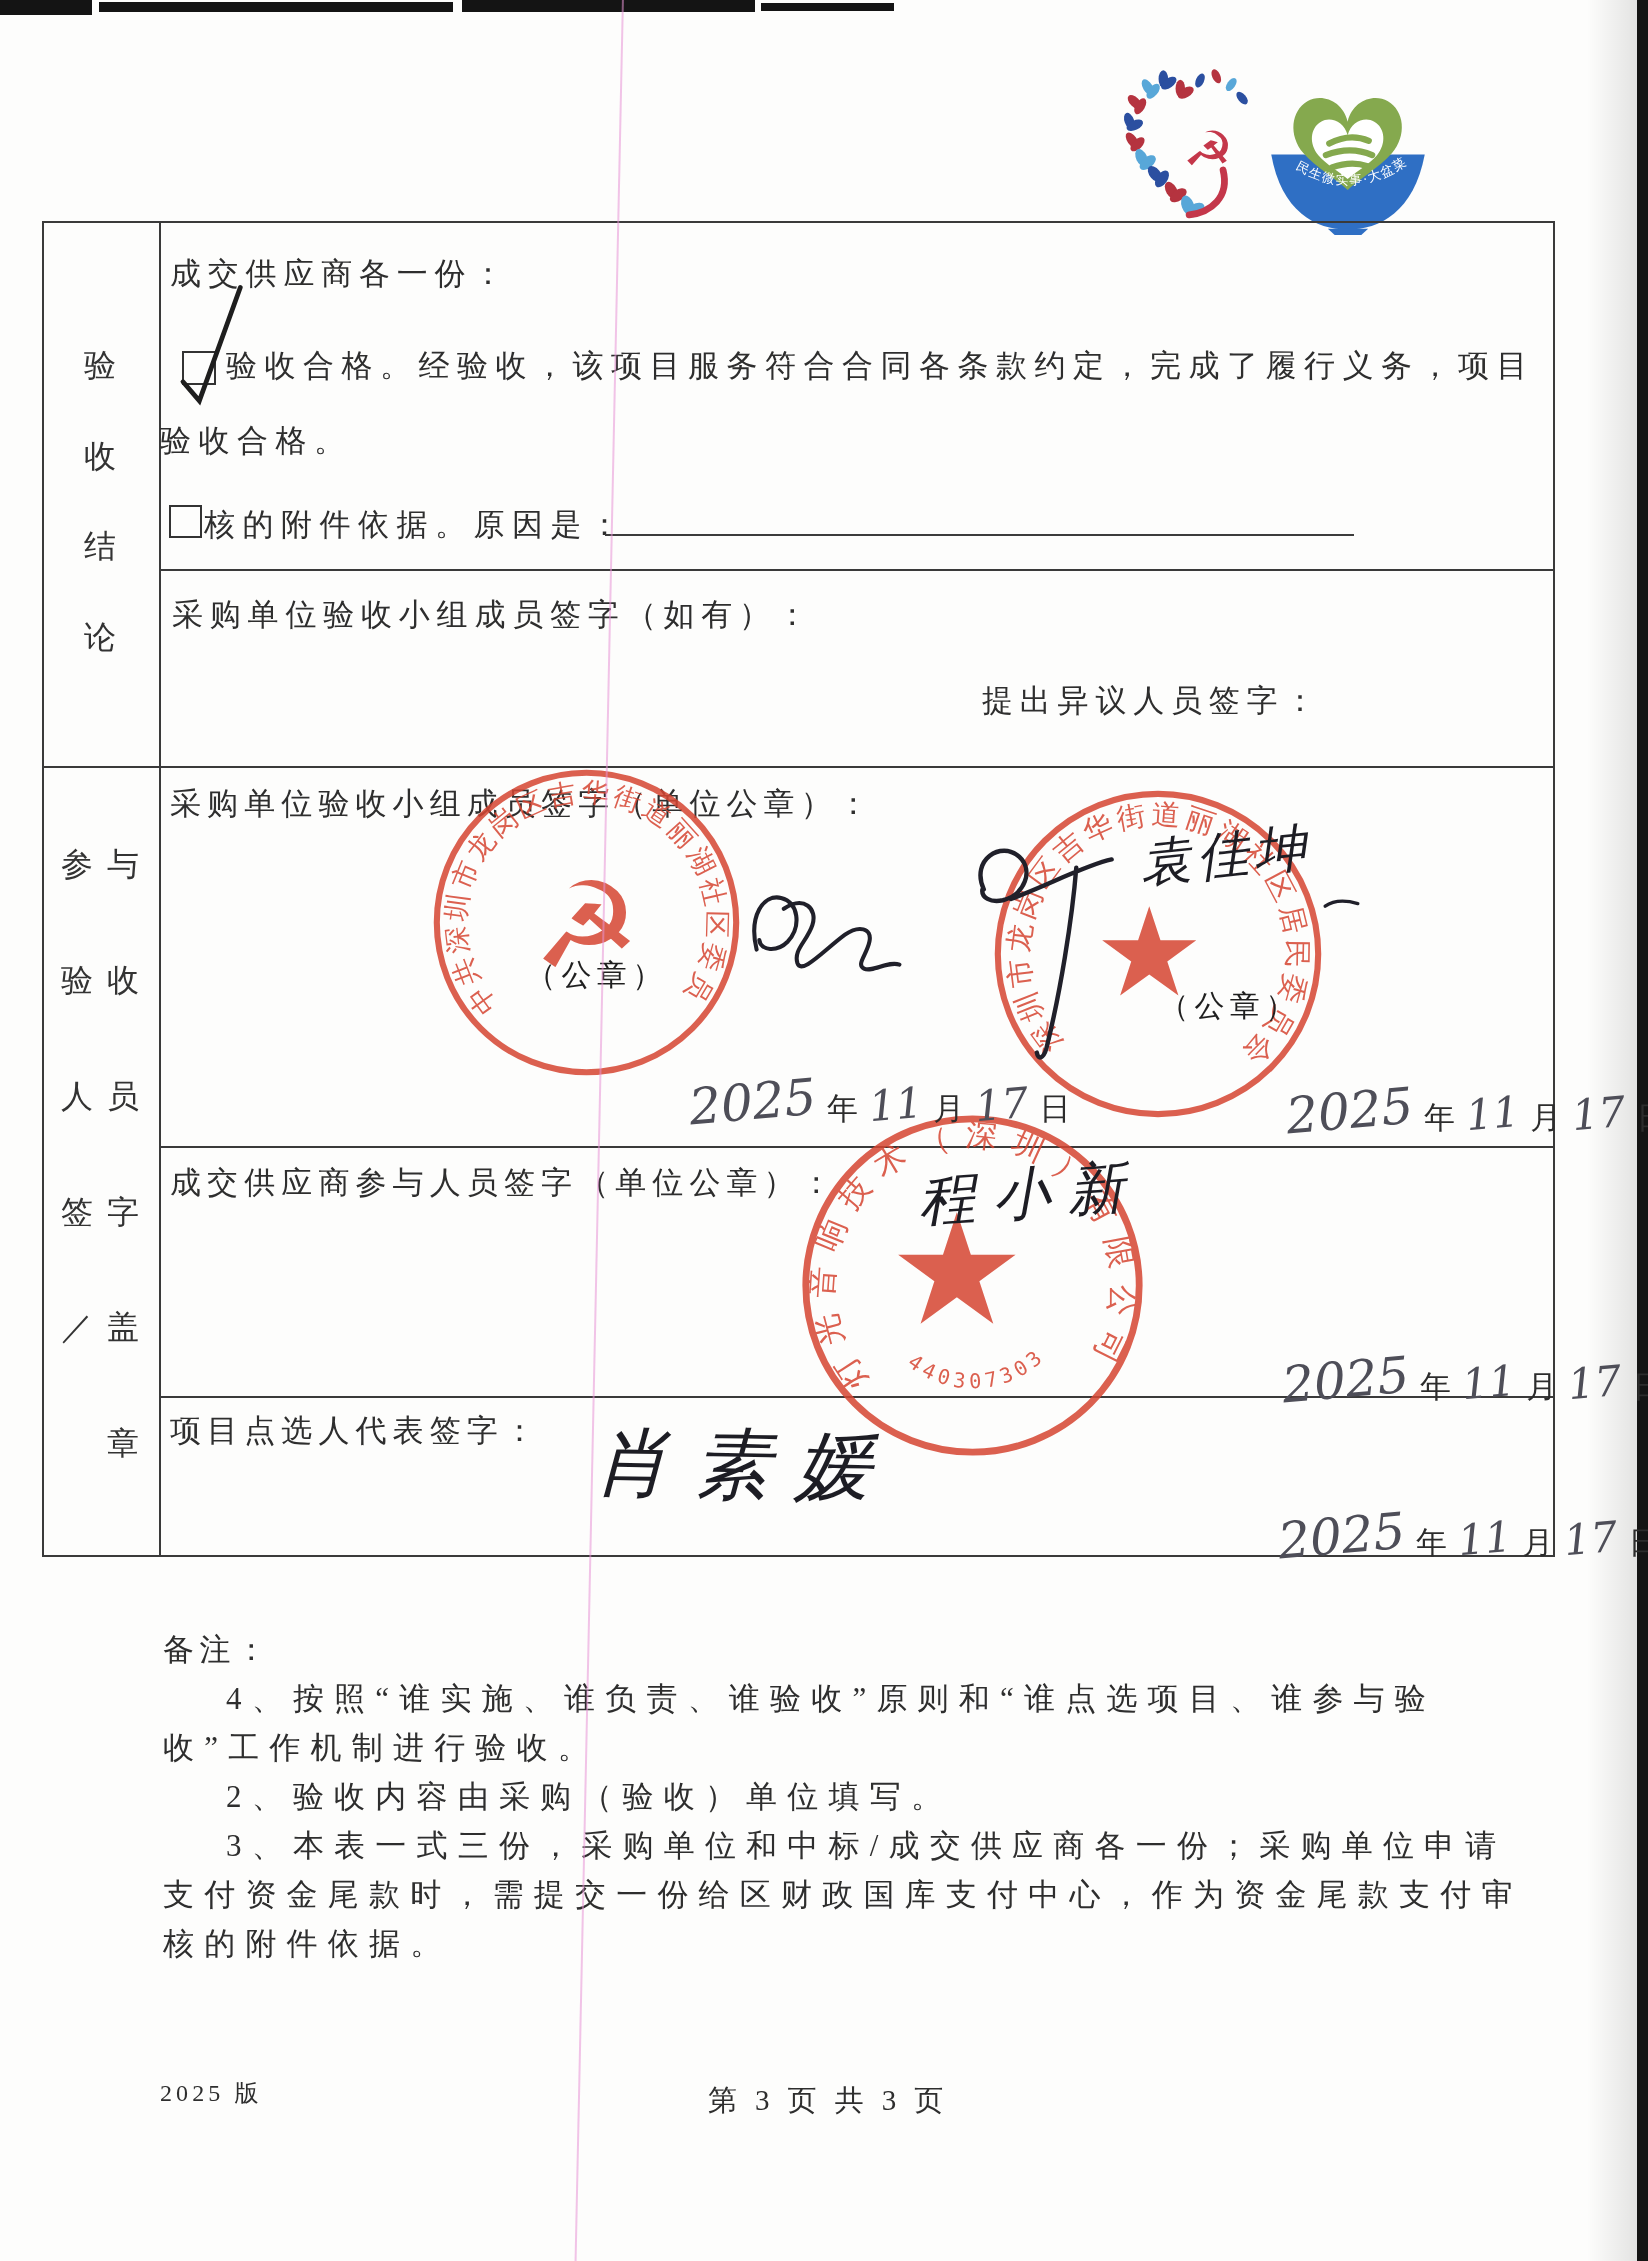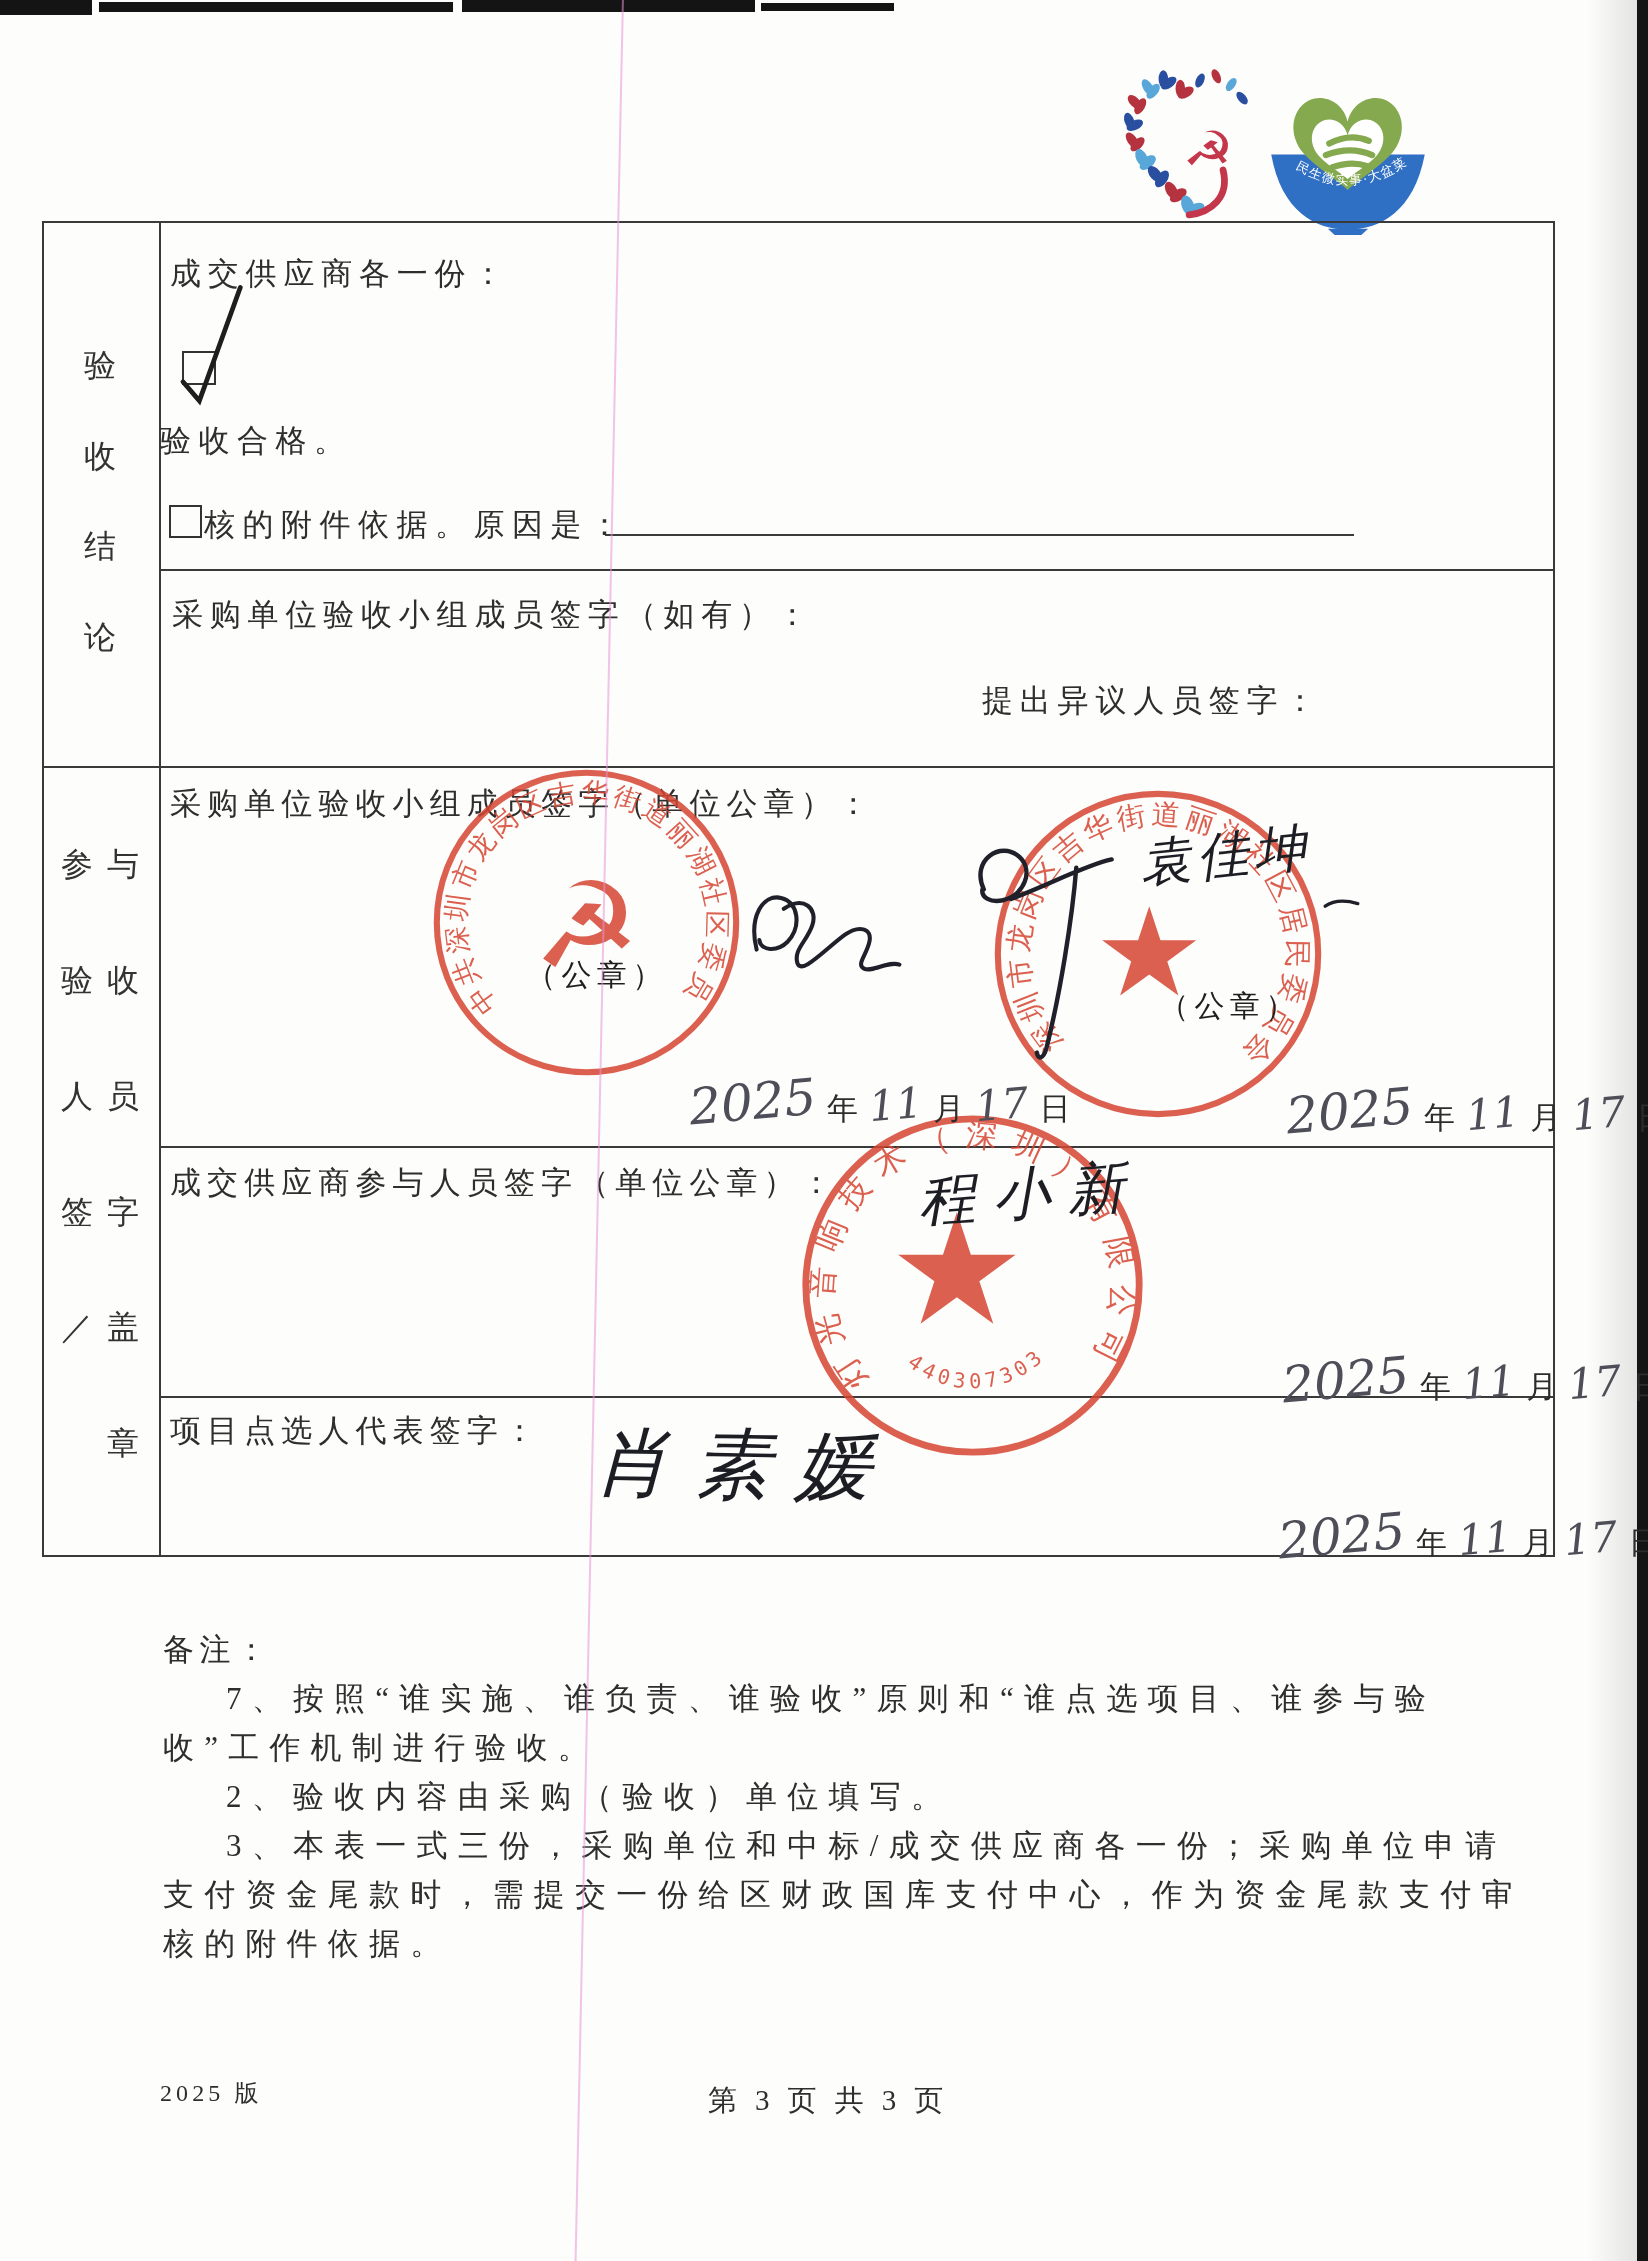--- a/index.html
+++ b/index.html
@@ -146,20 +146,21 @@
   <span class="vchar" style="left:60px;top:1306px;">／</span>
   <span class="vchar" style="left:106px;top:1306px;">盖</span>
   <span class="vchar" style="left:106px;top:1422px;">章</span>
 
   <div class="pt" style="left:170px;top:253px;">成交供应商各一份：</div>
 
   <div class="cbox" style="left:182px;top:351px;width:30px;height:30px;"></div>
   <svg class="abs" style="left:172px;top:278px;z-index:30;" width="82" height="131" viewBox="0 0 120 192">
     <path d="M16,152 L40,180 L100,14" stroke="#1e1e1e" stroke-width="7" fill="none" stroke-linecap="round"></path>
   </svg>
+  <div class="pt" style="left:226px;top:345px;letter-spacing:7.5px;">验收合格。经验收，该项目服务符合合同各条款约定，完成了履行义务，项目</div>
   <div class="pt" style="left:160px;top:420px;letter-spacing:7.5px;">验收合格。</div>
 
   <div class="cbox" style="left:169px;top:505px;"></div>
   <div class="pt" style="left:204px;top:504px;letter-spacing:7.5px;">核的附件依据。原因是：</div>
   <div class="abs" style="left:605px;top:514px;width:749px;height:20.4px;border-bottom:2px solid #3c3c3c;"></div>
 
   <div class="pt" style="left:172px;top:594px;">采购单位验收小组成员签字（如有）：</div>
   <div class="pt" style="left:982px;top:680px;">提出异议人员签字：</div>
 
   <div class="pt" style="left:170px;top:783px;letter-spacing:6.1px;">采购单位验收小组成员签字（单位公章）：</div>
@@ -252,21 +253,21 @@
     <span class="dt-num dt-year">2025</span>
     <span class="dt-unit">年</span>
     <span class="dt-num">11</span>
     <span class="dt-unit">月</span>
     <span class="dt-num">17</span>
     <span class="dt-unit">日</span>
   </div>
 
   <div class="abs" style="left:163px;top:1625px;width:1417px;">
     <div class="remark-line" style="letter-spacing:5.4px;">备注：</div>
-    <div class="remark-line indent">7、按照“谁实施、谁负责、谁验收”原则和“谁点选项目、谁参与验</div>
+    <div class="remark-line indent">4、按照“谁实施、谁负责、谁验收”原则和“谁点选项目、谁参与验</div>
     <div class="remark-line">收”工作机制进行验收。</div>
     <div class="remark-line indent">2、验收内容由采购（验收）单位填写。</div>
     <div class="remark-line indent">3、本表一式三份，采购单位和中标/成交供应商各一份；采购单位申请</div>
     <div class="remark-line">支付资金尾款时，需提交一份给区财政国库支付中心，作为资金尾款支付审</div>
     <div class="remark-line">核的附件依据。</div>
   </div>
 
   <div class="pt" style="left:160px;top:2077px;font-size:24px;letter-spacing:4.1px;">2025 版</div>
   <div class="pt" style="left:708px;top:2081px;font-size:29px;letter-spacing:5.4px;">第 3 页 共 3 页</div>
 

